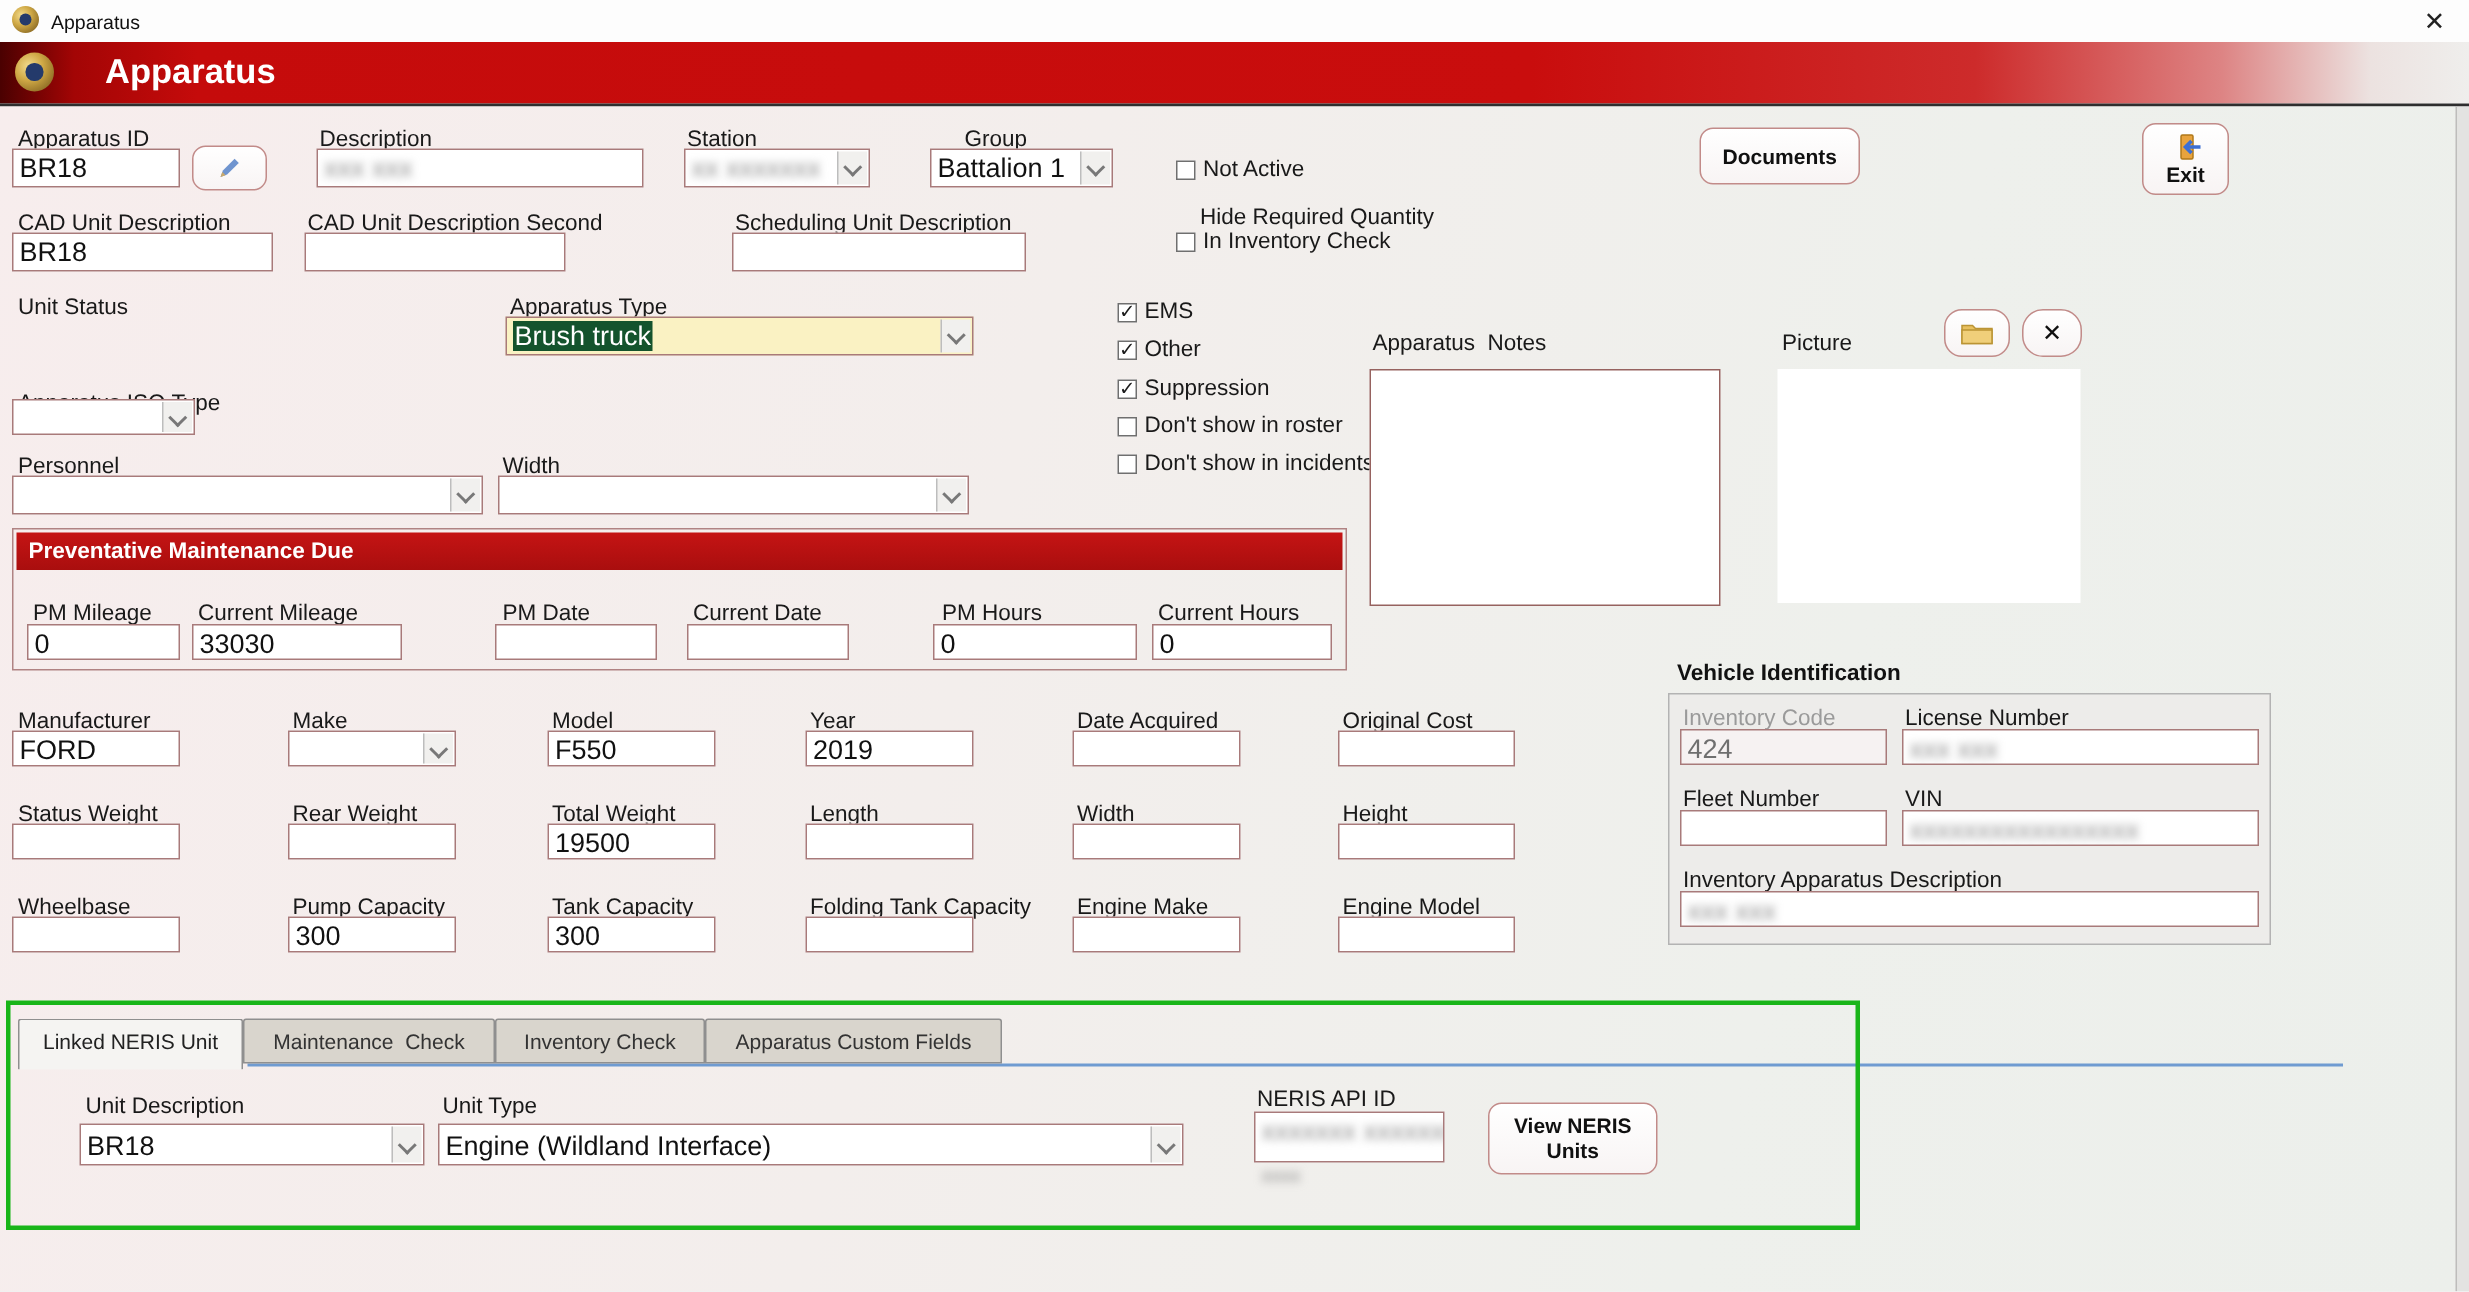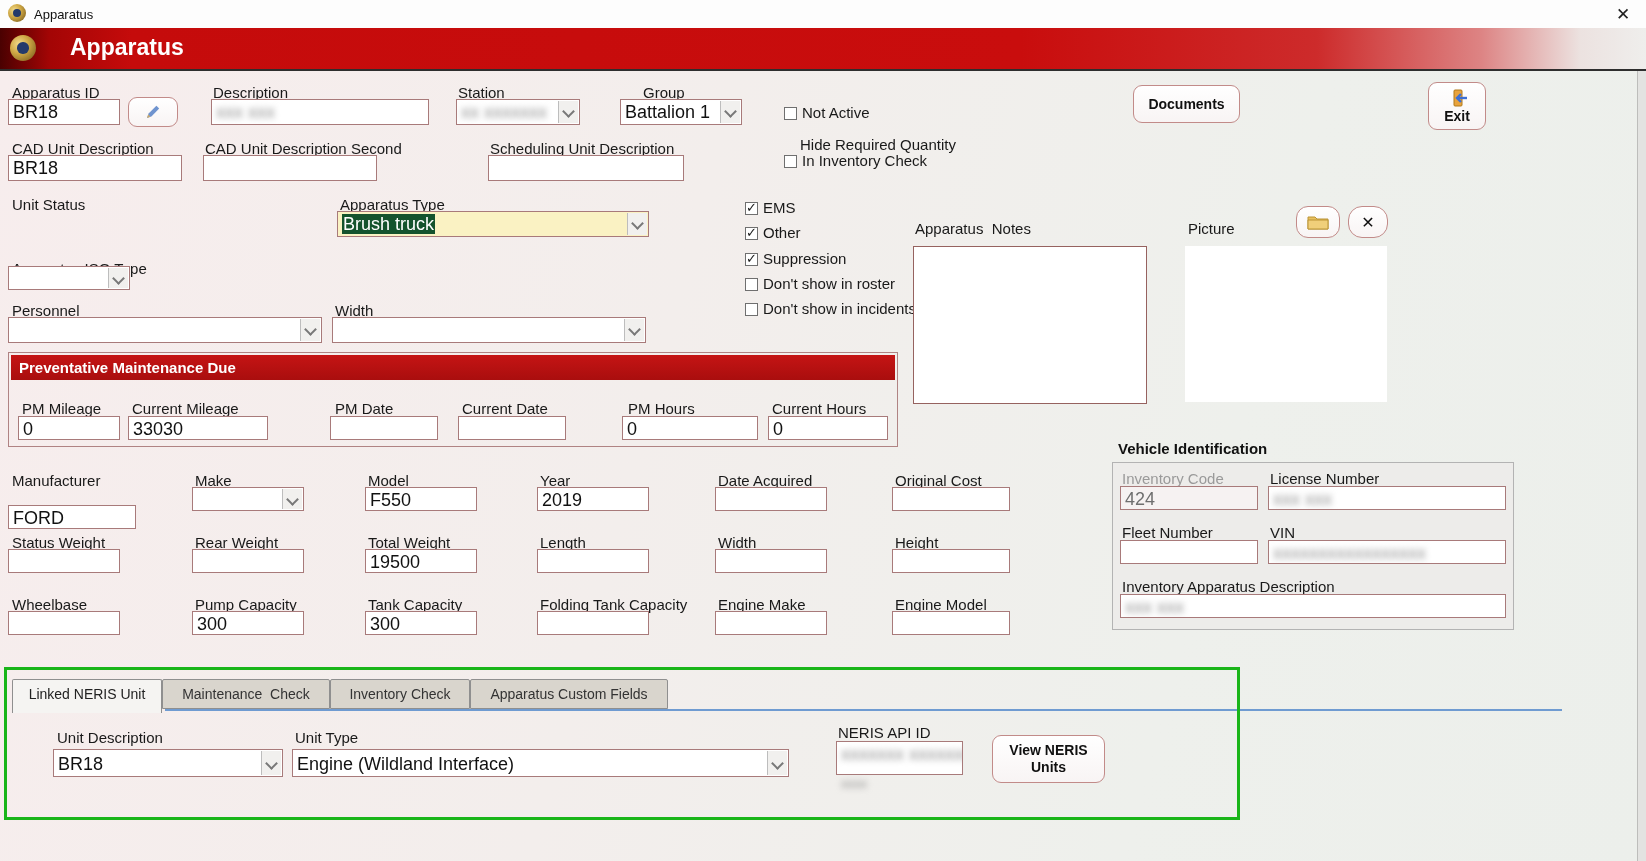--- a/index.html
+++ b/index.html
@@ -231,21 +231,21 @@
   <span class="lbl" style="left:335px;top:400px;">PM Date</span>
   <div class="inp" style="left:330px;top:416px;width:108px;height:24px;"></div>
   <span class="lbl" style="left:462px;top:400px;">Current Date</span>
   <div class="inp" style="left:458px;top:416px;width:108px;height:24px;"></div>
   <span class="lbl" style="left:628px;top:400px;">PM Hours</span>
   <div class="inp" style="left:622px;top:416px;width:136px;height:24px;">0</div>
   <span class="lbl" style="left:772px;top:400px;">Current Hours</span>
   <div class="inp" style="left:768px;top:416px;width:120px;height:24px;">0</div>
 
   <span class="lbl" style="left:12px;top:472px;">Manufacturer</span>
-  <div class="inp" style="left:8px;top:505px;width:128px;height:24px;">FORD</div>
+  <div class="inp" style="left:8px;top:487px;width:112px;height:24px;">FORD</div>
   <span class="lbl" style="left:195px;top:472px;">Make</span>
   <div class="inp combo" style="left:192px;top:487px;width:112px;height:24px;">
     <span class="val"></span>
     <span class="arrowbtn">
         <span class="chev"></span>
       </span>
   </div>
   <span class="lbl" style="left:368px;top:472px;">Model</span>
   <div class="inp" style="left:365px;top:487px;width:112px;height:24px;">F550</div>
   <span class="lbl" style="left:540px;top:472px;">Year</span>

